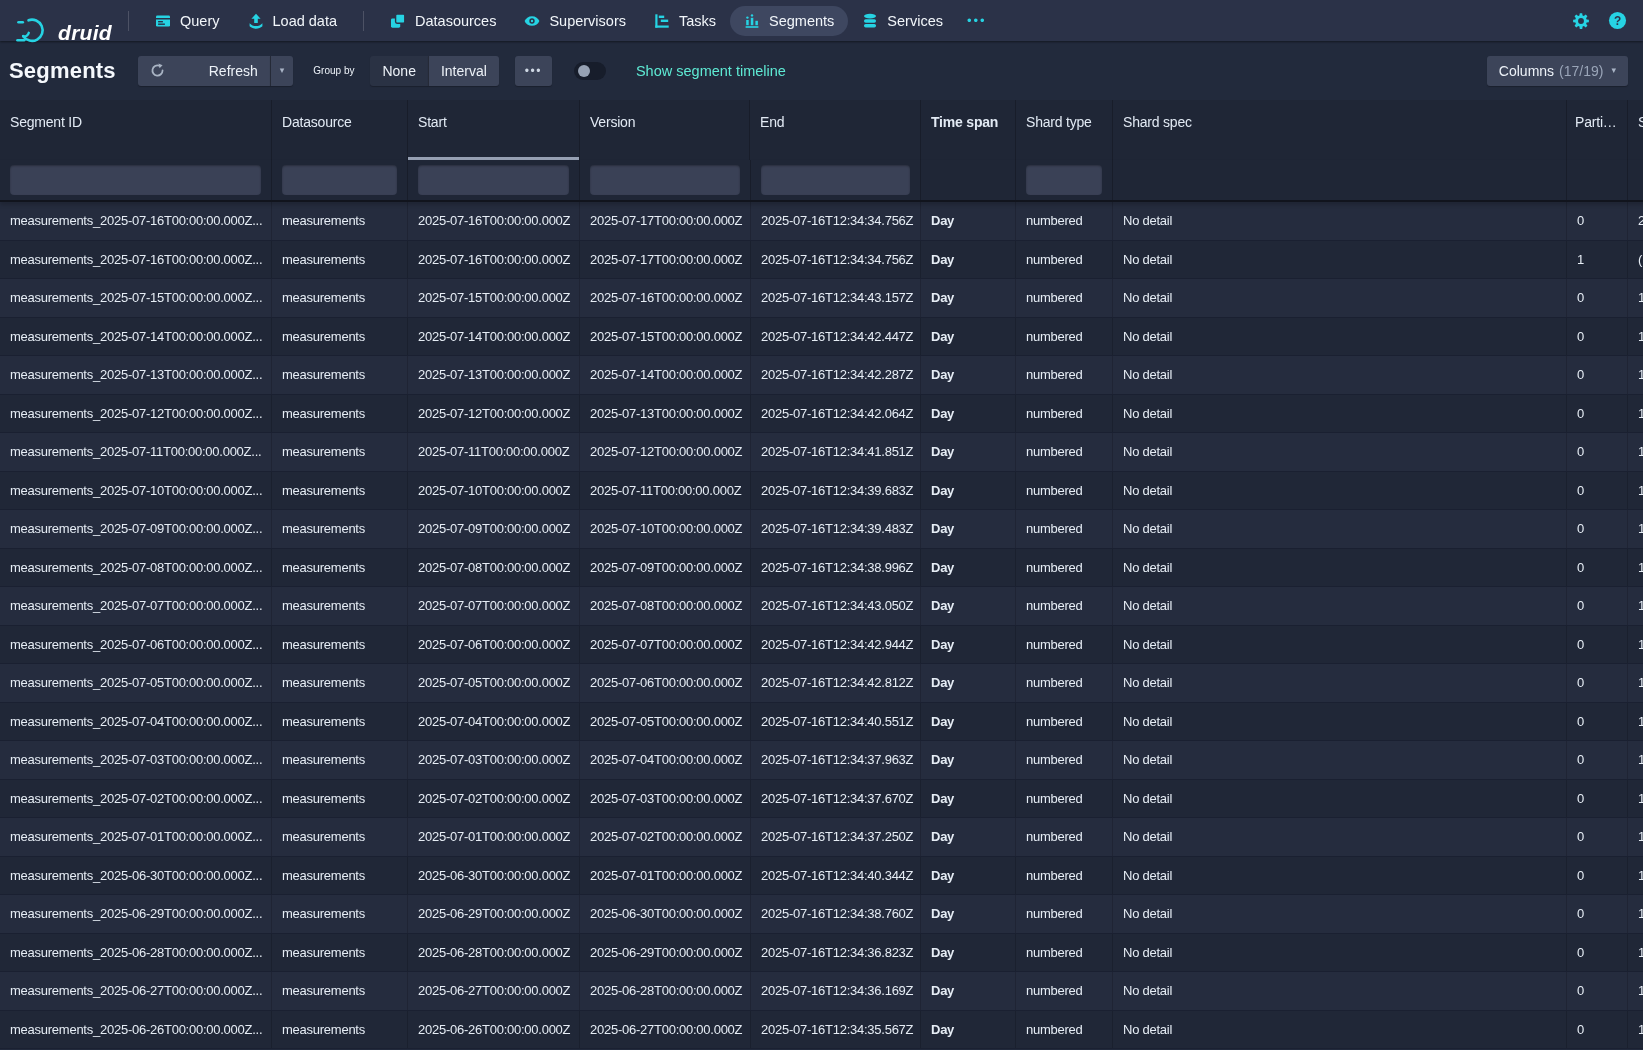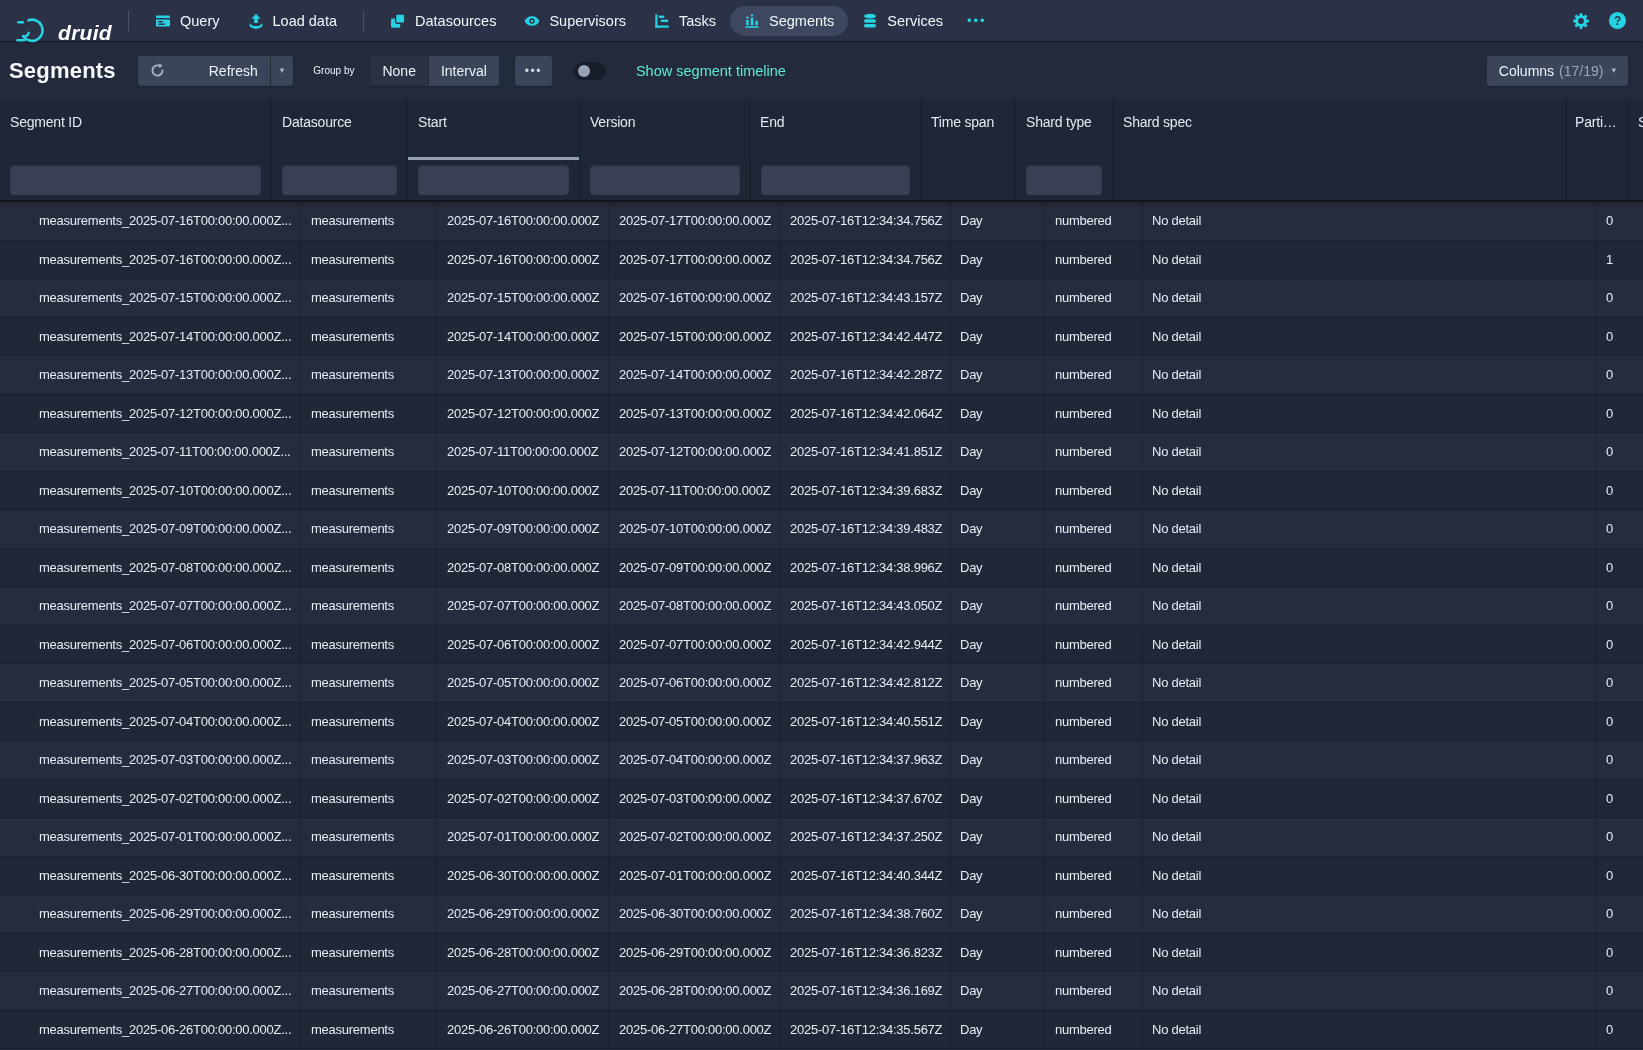--- a/index.html
+++ b/index.html
@@ -77,26 +77,26 @@
   }
   .tbody .tr { display:flex; height:38.5px; border-bottom:1px solid #1a2031; }
   .tbody .tr:nth-child(odd) { background:#252c3e; }
   .tbody .tr:nth-child(even) { background:#202737; }
   .td {
     padding:0 10px; display:flex; align-items:center; font-size:13px; letter-spacing:-.25px;
     color:#e6edf5; border-right:1px solid rgba(0,0,0,.16); white-space:nowrap;
     overflow:hidden; flex:none; cursor:default;
   }
   .td[data-interactable="true"] { cursor:pointer; }
-  .c0 { width:272px; } .td.c0 { padding-right:2px;margin-left:29px; }
+  .c0 { width:272px; } .td.c0 { padding-right:2px; }
   .c1 { width:136px; }
   .c2 { width:172px; }
   .c3 { width:171px; }
   .c4 { width:170px; }
-  .c5 { width:95px;  }
+  .c5 { width:95px;font-weight:bold;  }
   .c6 { width:97px;  }
   .c7 { width:454px; }
   .c8 { width:61px;  } .th.c8 { padding:14px 8px 0 8px; }
   .c9 { width:112px; }
 </style>
 </head>
 <body>
 
 <nav class="topnav" data-interactable="false">
   <div class="brand" data-interactable="true">

